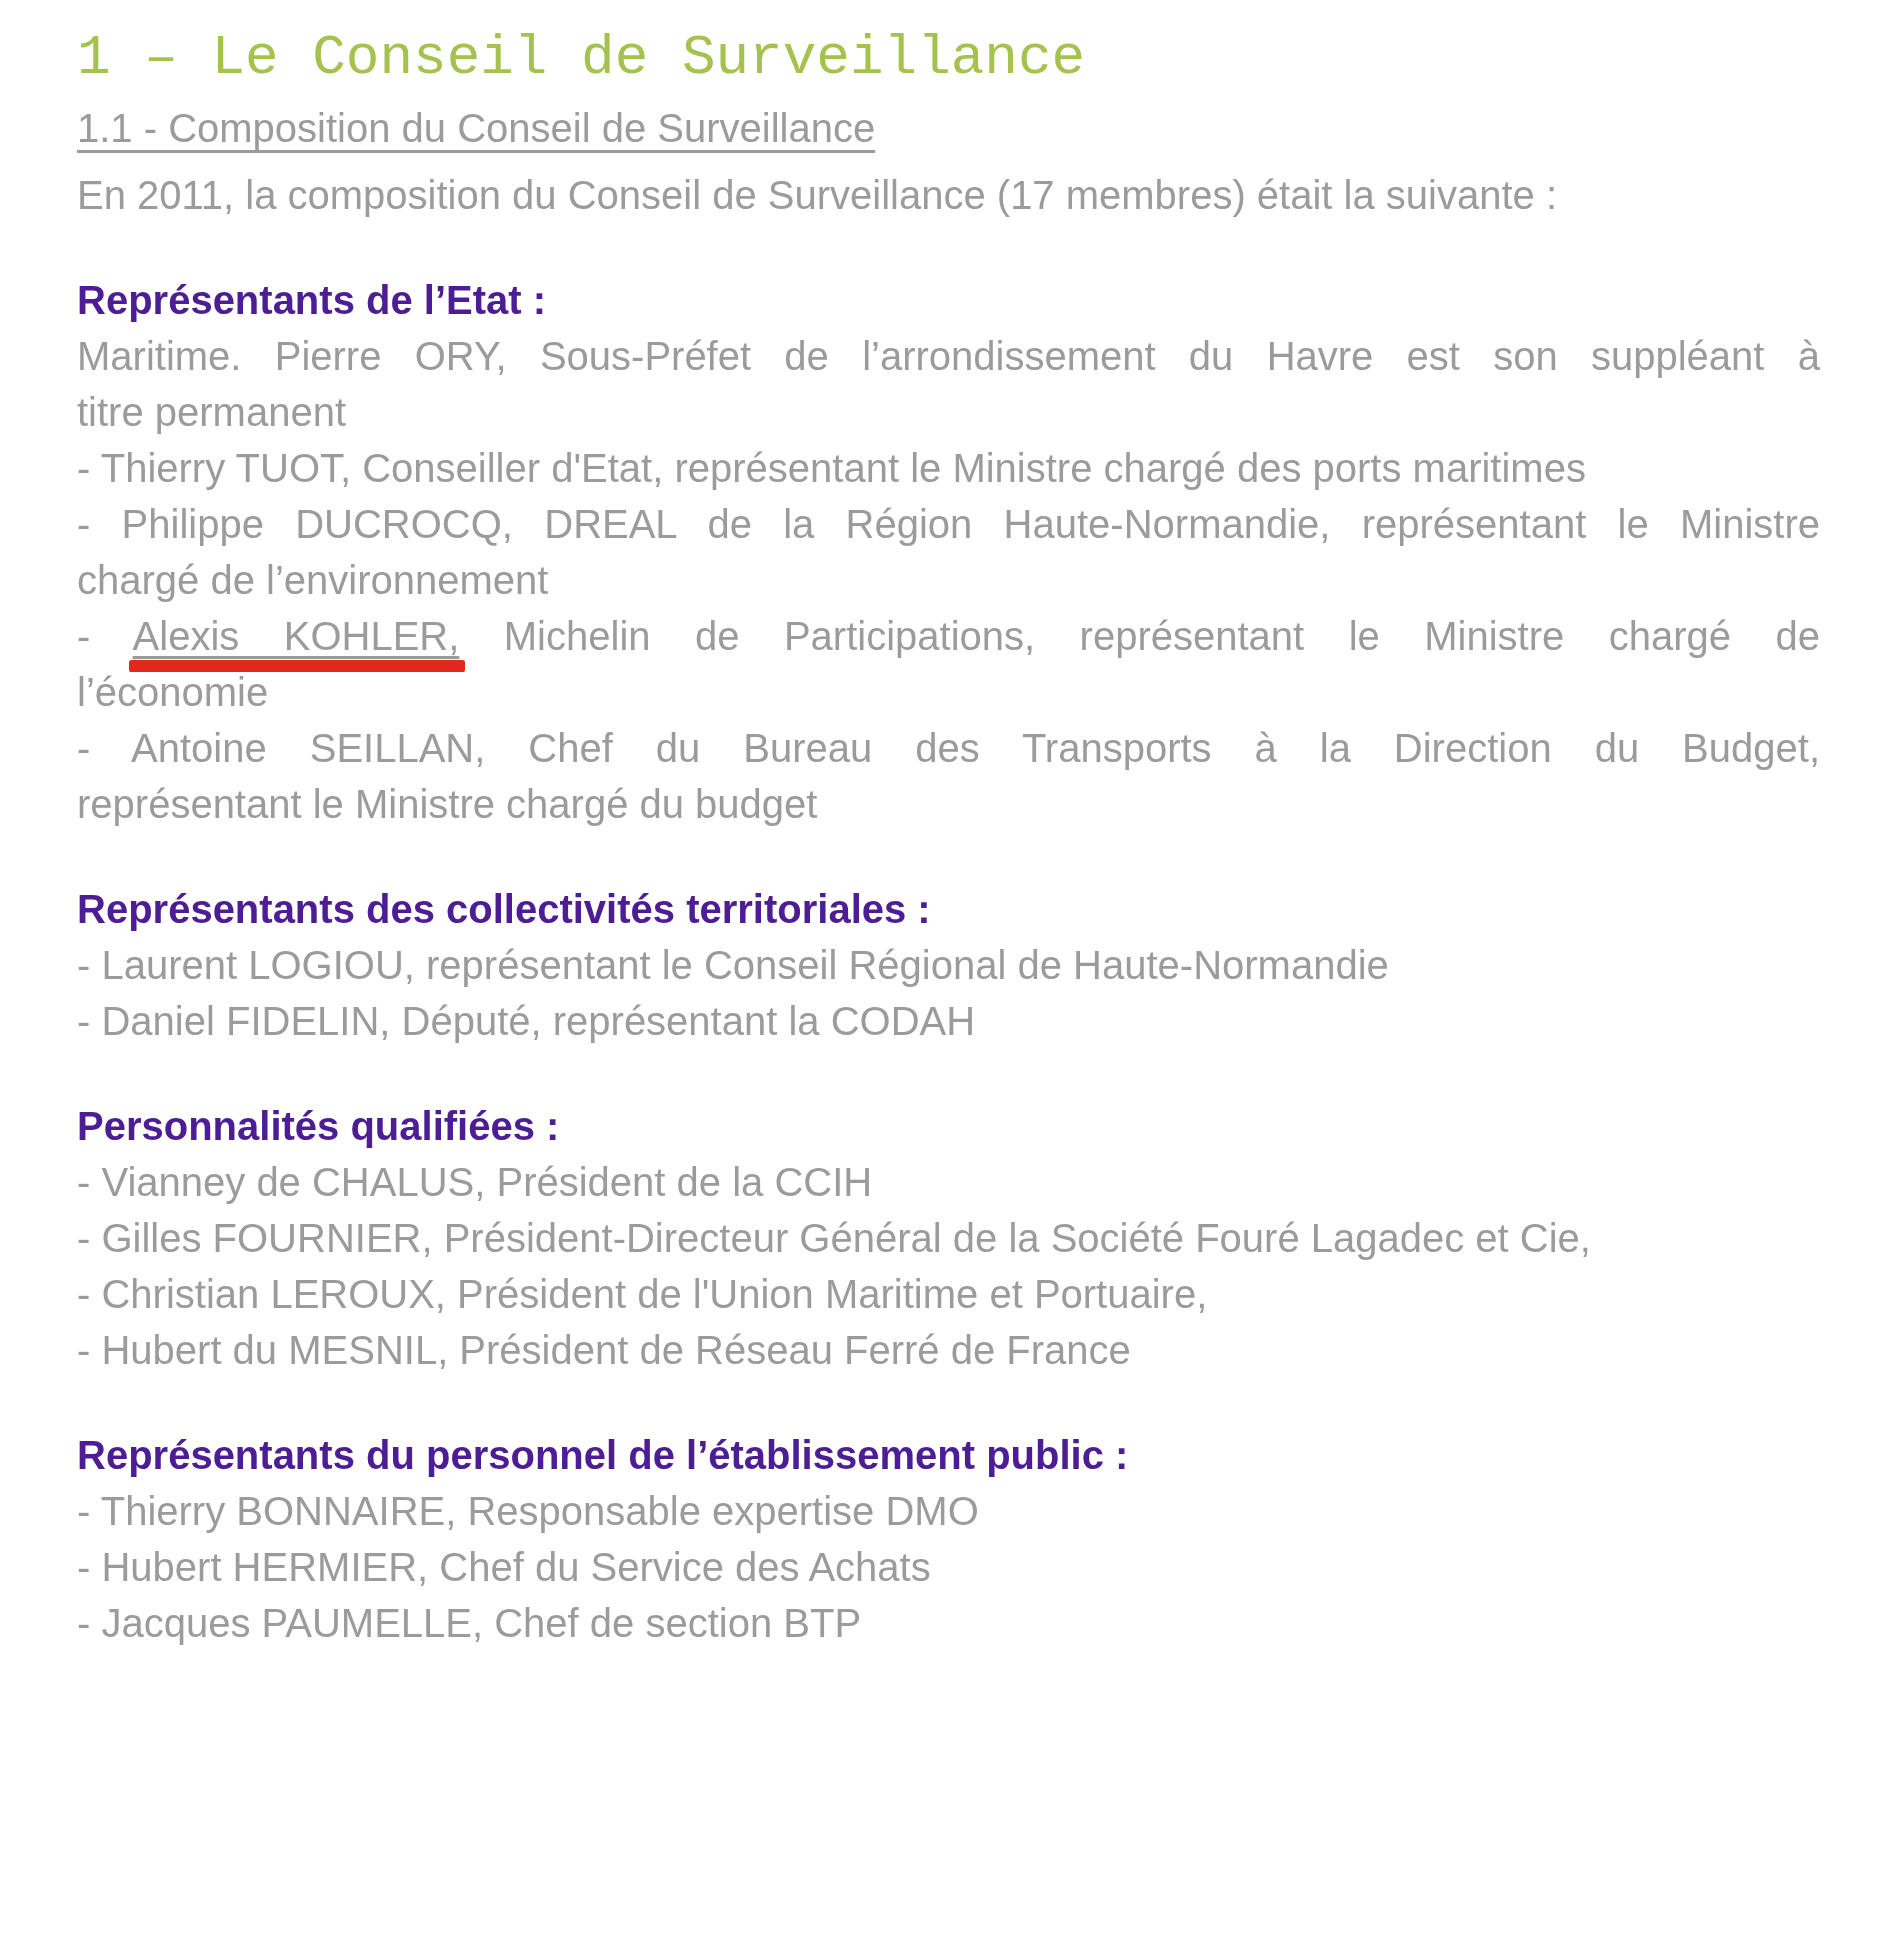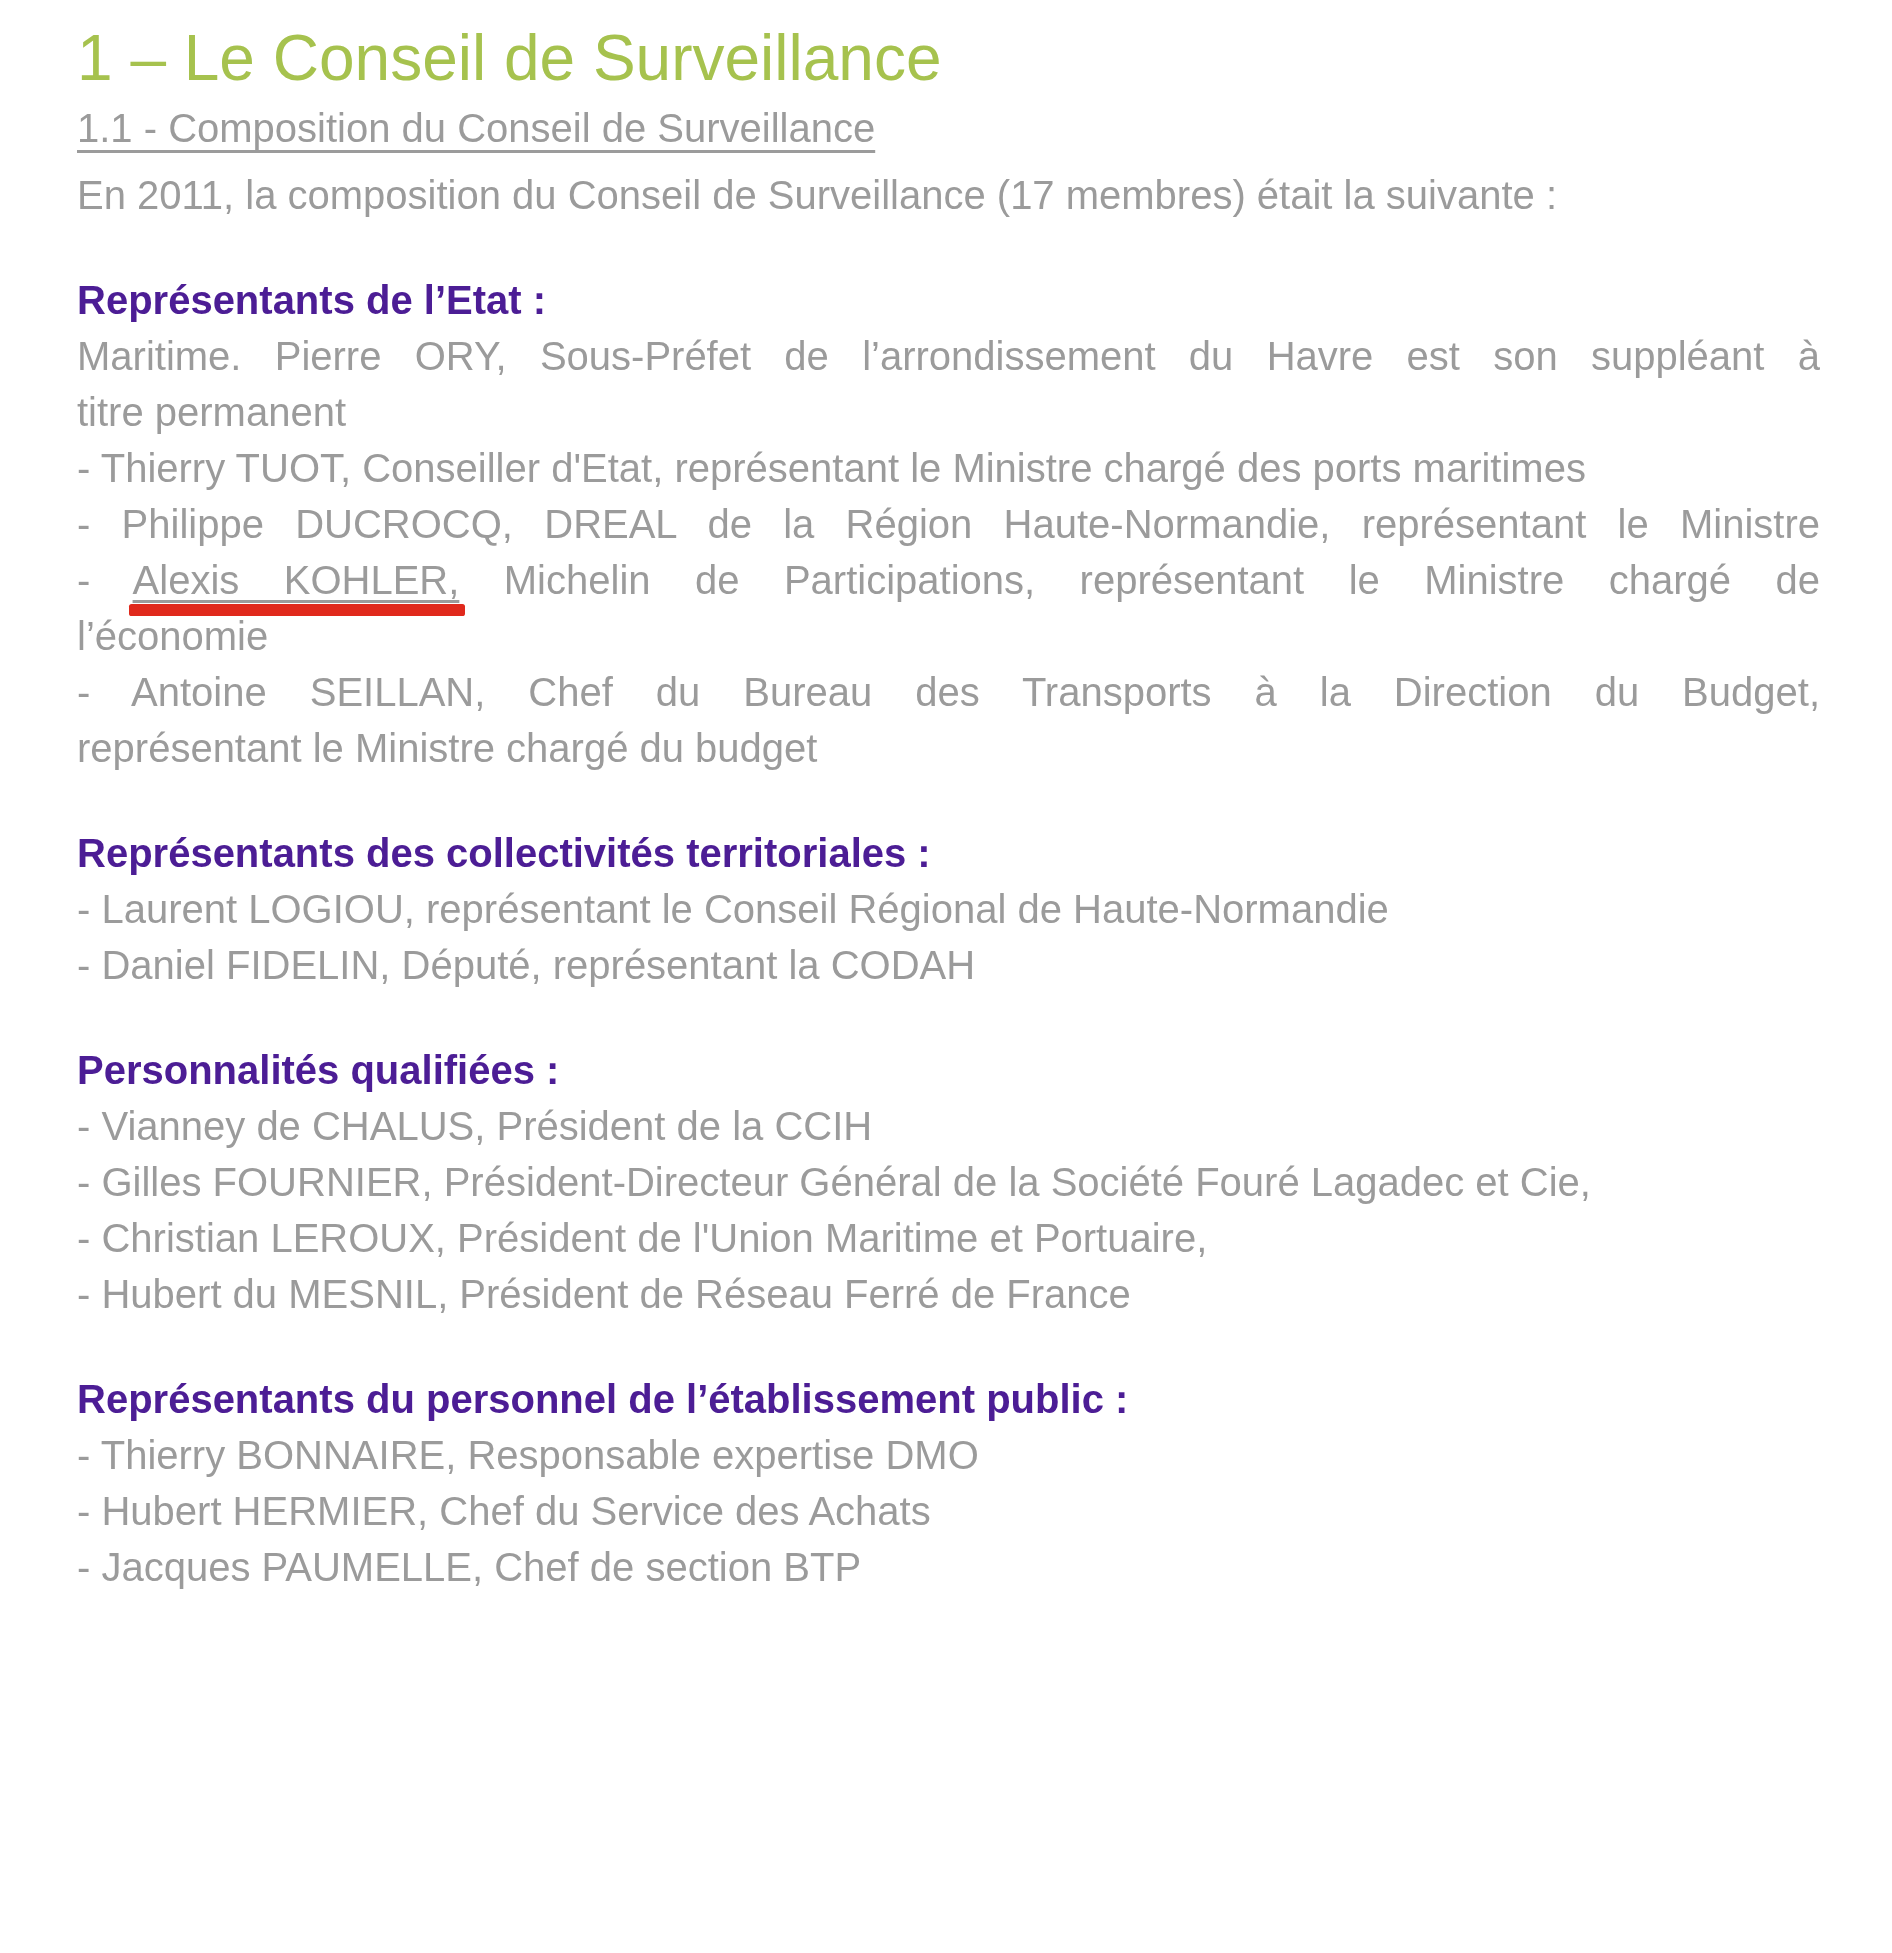--- a/index.html
+++ b/index.html
@@ -10,26 +10,27 @@
   body {
     width: 1893px;
     height: 1953px;
     overflow: hidden;
     font-family: "Liberation Sans", "DejaVu Sans", sans-serif;
   }
   .doc {
     padding: 22.4px 73px 0 77px;
   }
   .page-title {
-    font-size: 64px;
+    font-size: 56px;
     font-weight: 400;
     color: #a6c24e;
     margin: 0 0 6.9px 0;
     line-height: 72px;
     letter-spacing: 0px;
+    font-family: Liberation Mono, monospace;
   }
   .subtitle {
     font-size: 40px;
     color: #9b9b9b;
     line-height: 55px;
     margin: 0 0 10.3px 0;
   }
   .subtitle .u {
     text-decoration: underline;
     text-decoration-color: #9b9b9b;
@@ -94,20 +95,21 @@
   </div>
 
   <p class="intro">En 2011, la composition du Conseil de Surveillance (17 membres) était la suivante :</p>
 
   <section>
     <h2 class="sec-heading">Représentants de l’Etat :</h2>
     <div class="line jline">Maritime. Pierre ORY, Sous-Préfet de l’arrondissement du Havre est son suppléant à</div>
     <div class="line">titre permanent</div>
     <div class="line">- Thierry TUOT, Conseiller d'Etat, représentant le Ministre chargé des ports maritimes</div>
     <div class="line jline">- Philippe DUCROCQ, DREAL de la Région Haute-Normandie, représentant le Ministre</div>
+    <div class="line">chargé de l’environnement</div>
     <div class="line jline"><span>- </span><span class="red-mark">Alexis KOHLER,</span><span> Michelin de Participations, représentant le Ministre chargé de</span></div>
     <div class="line">l’économie</div>
     <div class="line jline">- Antoine SEILLAN, Chef du Bureau des Transports à la Direction du Budget,</div>
     <div class="line">représentant le Ministre chargé du budget</div>
   </section>
 
   <section>
     <h2 class="sec-heading">Représentants des collectivités territoriales :</h2>
     <div class="line">- Laurent LOGIOU, représentant le Conseil Régional de Haute-Normandie</div>
     <div class="line">- Daniel FIDELIN, Député, représentant la CODAH</div>

